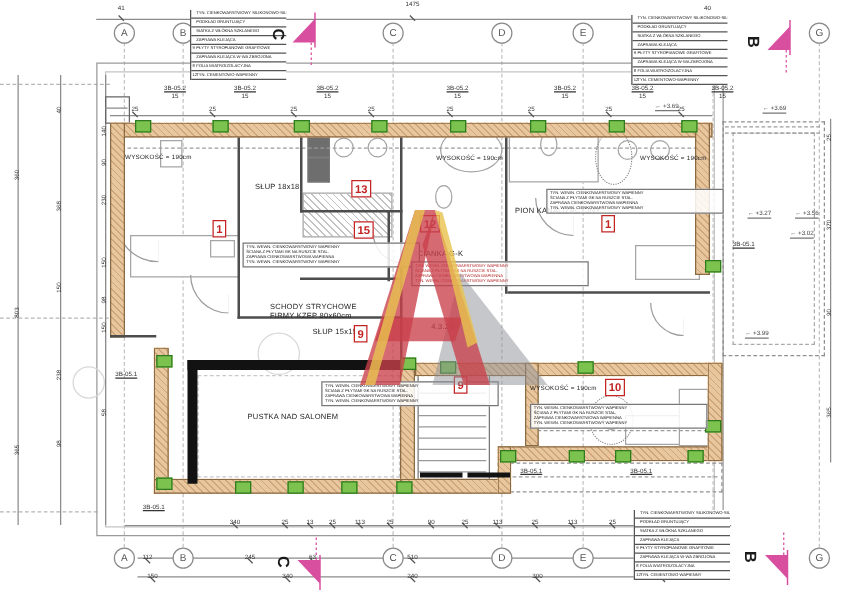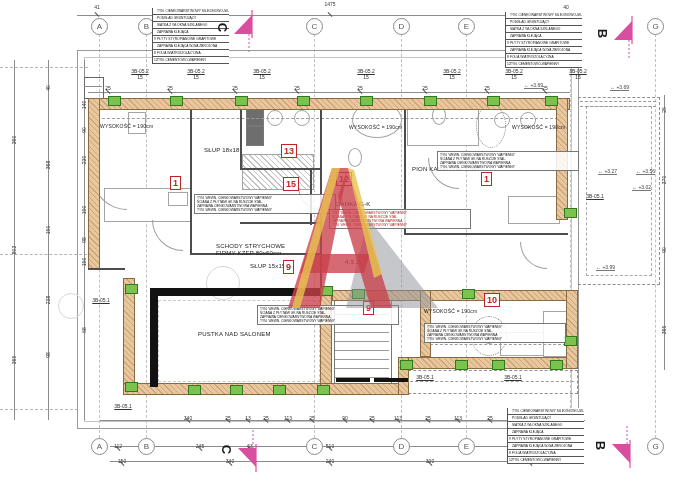--- a/index.html
+++ b/index.html
@@ -201,21 +201,21 @@
     <div class="green" style="left: 320px; top: 286px; width: 11px; height: 8px;"></div>
     <div class="green" style="left: 352px; top: 289px; width: 11px; height: 8px;"></div>
     <div class="green" style="left: 462px; top: 289px; width: 11px; height: 8px;"></div>
     <div class="green" style="left: 400px; top: 360px; width: 11px; height: 8px;"></div>
     <div class="green" style="left: 455px; top: 360px; width: 11px; height: 8px;"></div>
     <div class="green" style="left: 492px; top: 360px; width: 11px; height: 8px;"></div>
     <div class="green" style="left: 550px; top: 360px; width: 11px; height: 8px;"></div>
     <div class="green" style="left: 564px; top: 208px; width: 11px; height: 8px;"></div>
     <div class="green" style="left: 564px; top: 336px; width: 11px; height: 8px;"></div>
     <div class="roombox" style="left: 363px; top: 301px;">9</div>
-    <div class="roombox" style="left: 484px; top: 293px;">10</div>
+    <div class="roombox" style="left: 484px; top: 303px;">10</div>
     <div class="roombox" style="left: 481px; top: 172px;">1</div>
     <div class="roombox" style="left: 336px; top: 172px;">12</div>
     <div class="roombox" style="left: 281px; top: 144px;">13</div>
     <div class="roombox" style="left: 170px; top: 176px;">1</div>
     <div class="roombox" style="left: 283px; top: 177px;">15</div>
     <div class="roombox" style="left: 283px; top: 260px;">9</div>
     <div class="note" style="left: 100px; top: 123px; font-size: 5px;">WYSOKOŚĆ = 190cm</div>
     <div class="note" style="left: 349px; top: 124px; font-size: 5px;">WYSOKOŚĆ = 190cm</div>
     <div class="note" style="left: 512px; top: 124px; font-size: 5px;">WYSOKOŚĆ = 190cm</div>
     <div class="note" style="left: 424px; top: 308px; font-size: 5px;">WYSOKOŚĆ = 190cm</div>

